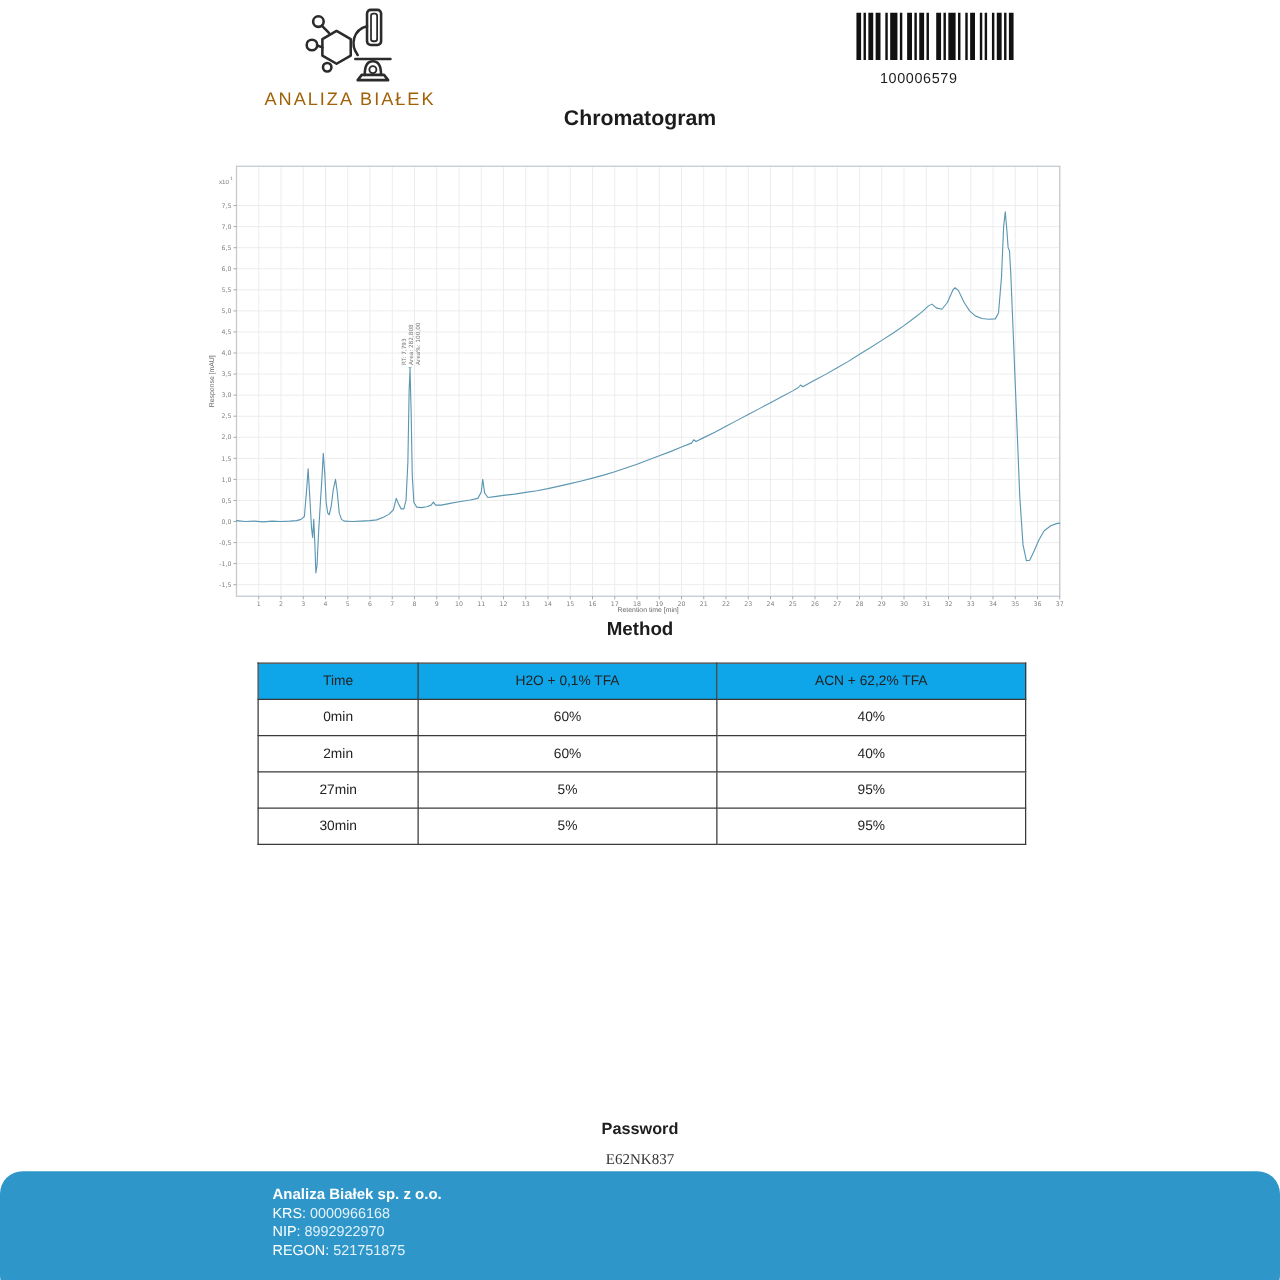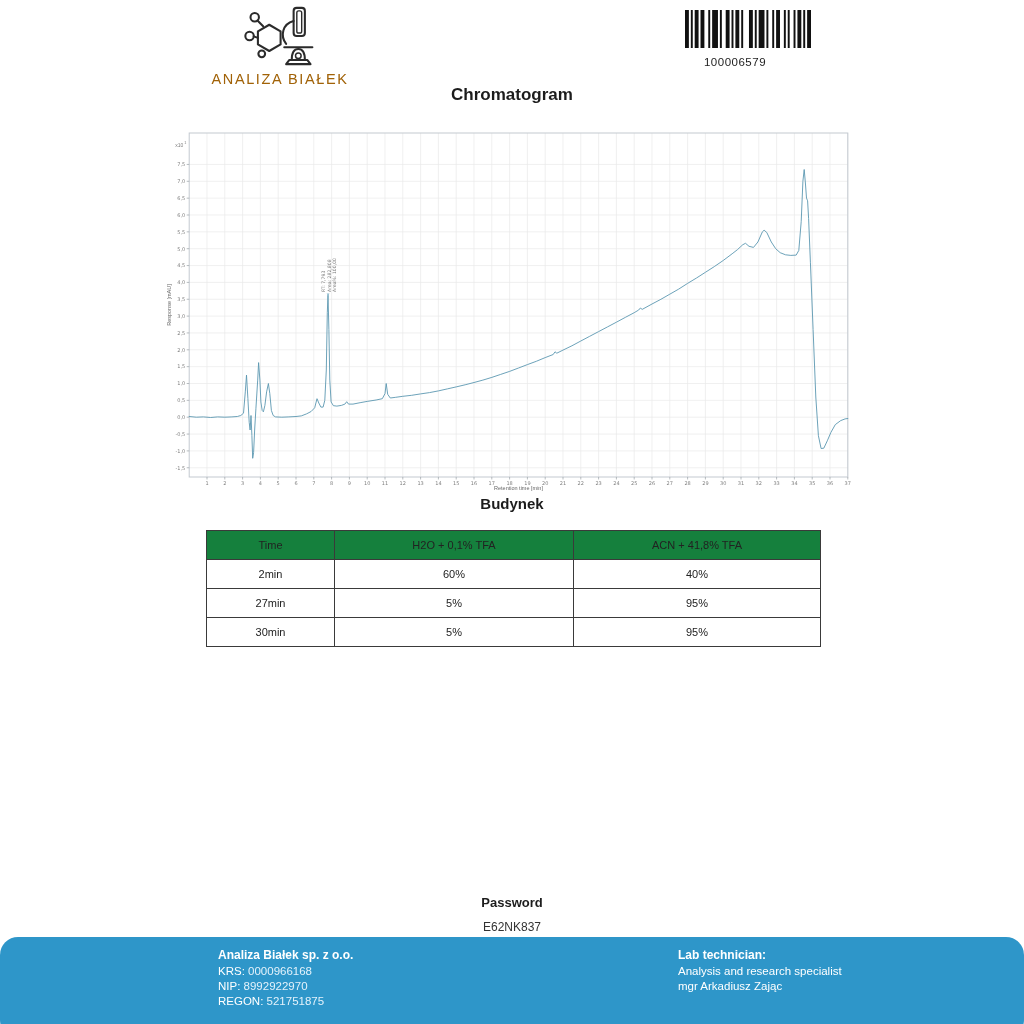--- a/index.html
+++ b/index.html
@@ -17,27 +17,27 @@
                font-size:17px;font-weight:bold;color:#1c1c1c;}
   .chart-svg{position:absolute;left:0;top:120px;}
 
   
   .method-title{position:absolute;top:495px;left:0;width:100%;text-align:center;
                 font-size:15px;font-weight:bold;color:#1c1c1c;}
   .method-table{position:absolute;left:206px;top:530px;width:614px;border-collapse:collapse;
                 font-size:11px;color:#222;table-layout:fixed;}
   .method-table th,.method-table td{border:1px solid #3a3a3a;height:28px;text-align:center;
                 font-weight:normal;padding:0;}
-  .method-table th{background:#15803d;}
+  .method-table th{background:#0ea5e9;}
   .col-time{width:128px}.col-h2o{width:239px}.col-acn{width:247px}
 
   
   .password-block{position:absolute;top:884px;left:0;width:100%;text-align:center;margin-top:11px;}
   .password-label{font-size:13px;font-weight:bold;color:#1d1d1d;}
-  .password-value{font-size:12px;color:#333;margin-top:10px;}
+  .password-value{font-size:12px;color:#333;margin-top:10px;font-family:Liberation Serif, serif;}
 
   
   .footer{position:absolute;left:0;top:937px;width:1024px;height:101px;color:#ffffff;border-radius:18px;}
   .footer-col{position:absolute;top:11px;font-size:11.5px;line-height:1.28;}
   .footer-col .ftitle{font-weight:bold;font-size:12px;margin-bottom:1px;}
   .footer-col b{font-weight:normal;}
   .footer-col .val{color:#e3f2fb;}
   .fc1{left:218px}.fc2{left:434px}.fc3{left:678px}
 </style>
 </head>
@@ -269,32 +269,37 @@
       <text x="184.2" y="144" text-anchor="start" font-size="3.8" fill="#808080">1</text>
       <text x="518.5" y="489.5" text-anchor="middle" font-size="5.5" fill="#666">Retention time [min]</text>
       <text x="171" y="305" text-anchor="middle" font-size="5.5" fill="#666" transform="rotate(-90 171 305)">Response [mAU]</text>
       <polyline points="189.2,416.5 196.3,417.2 203.4,416.9 210.6,417.5 217.7,416.9 224.8,417.2 231.9,416.9 237.3,416.5 240.8,415.5 243.5,413.2 245.3,391.9 246.5,375.1 247.9,398.7 249.2,422.3 250.1,430.0 251.0,415.5 251.9,435.7 252.7,458.3 253.6,452.6 254.7,429.0 255.9,408.8 257.7,380.1 258.6,362.6 259.9,380.1 260.9,402.0 262.2,410.5 263.4,411.8 264.9,405.4 266.6,391.9 268.4,383.5 269.8,393.6 271.4,410.5 273.2,415.5 275.5,416.9 281.8,417.2 288.9,416.9 296.0,416.5 301.3,415.9 306.7,413.8 311.1,411.5 314.7,407.8 317.0,398.7 318.8,403.0 320.9,407.1 323.1,407.1 324.8,400.3 326.3,370.0 327.3,312.7 328.0,295.2 328.9,329.6 329.8,380.1 331.1,402.0 333.4,405.7 336.9,406.1 341.4,405.4 344.9,404.1 346.7,401.7 348.5,404.1 353.0,404.1 360.1,402.7 367.2,401.4 376.1,400.0 382.3,398.7 385.0,393.6 386.2,383.5 387.7,394.3 390.3,398.0 395.7,397.3 402.8,396.3 411.7,395.3 420.6,393.9 429.5,392.6 438.4,390.9 447.3,388.9 456.2,386.9 465.1,384.8 474.0,382.5 482.9,380.1 491.8,377.4 500.7,374.4 509.6,371.4 518.5,368.0 527.4,364.6 536.3,361.3 545.2,357.6 553.2,354.5 555.0,351.8 556.8,353.2 563.0,350.1 571.9,345.8 580.8,341.0 589.7,336.3 598.6,331.6 607.5,326.9 616.4,322.2 625.3,317.4 634.2,312.7 638.7,310.0 640.4,308.0 642.2,309.4 652.0,304.0 660.9,299.3 669.8,294.2 678.7,289.1 687.6,283.4 696.5,278.0 705.4,272.3 714.3,266.6 723.2,260.5 732.1,253.8 737.4,249.7 742.8,244.7 745.5,243.3 749.0,246.3 753.5,247.4 757.9,242.0 762.4,231.8 764.1,230.2 766.8,232.5 771.3,242.0 775.7,248.7 780.2,252.7 785.5,254.8 790.8,255.4 796.2,255.1 798.8,250.4 801.2,221.7 802.9,181.3 804.2,169.5 805.4,183.0 806.5,198.1 807.6,200.8 808.6,218.4 810.4,262.2 813.1,329.6 815.8,397.0 818.4,435.7 821.1,448.5 823.8,448.2 827.3,440.8 830.9,432.4 835.3,424.6 840.7,420.6 845.1,418.9 847.8,418.5" fill="none" stroke="#5b97b1" stroke-width="0.9" stroke-linejoin="round" stroke-linecap="round"></polyline>
       <text x="325.03999999999996" y="292" text-anchor="start" font-size="4.6" fill="#777" font-family="DejaVu Sans, sans-serif" transform="rotate(-90 325.03999999999996 292)">RT: 7,793</text>
       <text x="330.53999999999996" y="292" text-anchor="start" font-size="4.6" fill="#777" font-family="DejaVu Sans, sans-serif" transform="rotate(-90 330.53999999999996 292)">Area: 282,808</text>
       <text x="336.03999999999996" y="292" text-anchor="start" font-size="4.6" fill="#777" font-family="DejaVu Sans, sans-serif" transform="rotate(-90 336.03999999999996 292)">Area%: 100,00</text>
       <path d="M326.64,293.5 L329.43999999999994,293.5 L328.03999999999996,296 Z" fill="#8ab8cc"></path>
     </svg>
 
-  <div class="method-title">Budynek</div>
+  <div class="method-title">Method</div>
   <table class="method-table">
     <colgroup>
         <col class="col-time">
         <col class="col-h2o">
         <col class="col-acn">
       </colgroup>
     <tbody>
         <tr>
       <th>Time</th>
       <th>H2O + 0,1% TFA</th>
-      <th>ACN + 41,8% TFA</th>
+      <th>ACN + 62,2% TFA</th>
+    </tr>
+    <tr>
+      <td>0min</td>
+      <td>60%</td>
+      <td>40%</td>
     </tr>
     <tr>
       <td>2min</td>
       <td>60%</td>
       <td>40%</td>
     </tr>
     <tr>
       <td>27min</td>
       <td>5%</td>
       <td>95%</td>
@@ -312,20 +317,15 @@
     <div class="password-value">E62NK837</div>
   </div>
 
   <div class="footer" style="background: rgb(46, 150, 201);">
     <div class="footer-col fc1">
       <div class="ftitle">Analiza Białek sp. z o.o.</div>
       <div><b>KRS:</b> <span class="val">0000966168</span></div>
       <div><b>NIP:</b> <span class="val">8992922970</span></div>
       <div><b>REGON:</b> <span class="val">521751875</span></div>
     </div>
-    <div class="footer-col fc3">
-      <div class="ftitle">Lab technician:</div>
-      <div>Analysis and research specialist</div>
-      <div>mgr Arkadiusz Zając</div>
-    </div>
   </div>
 
 </div>
 
 </body></html>

